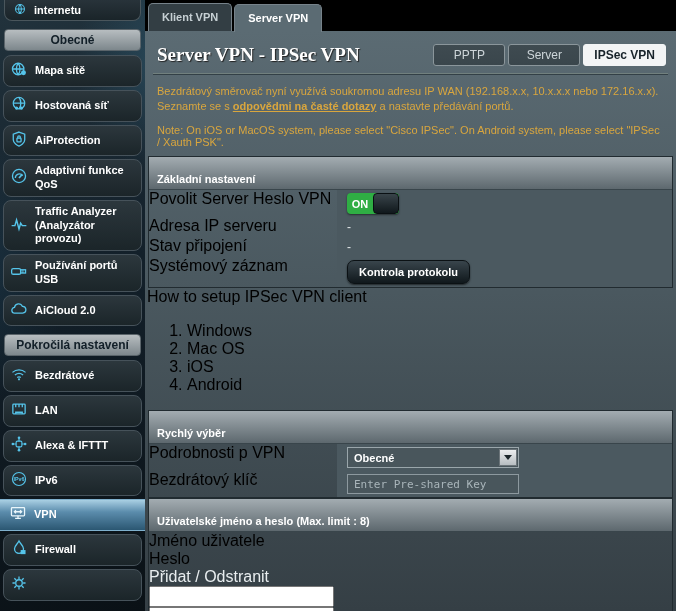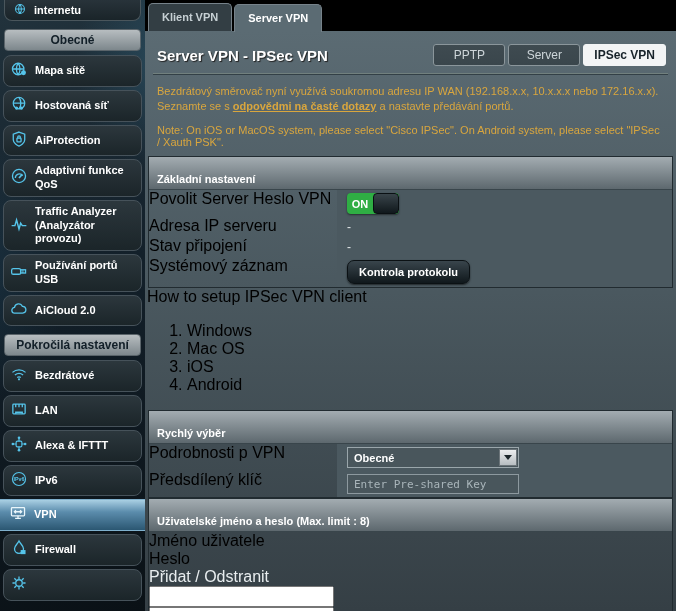--- a/index.html
+++ b/index.html
@@ -51,21 +51,21 @@
     font-size:11px; font-weight:bold; color:#fff; cursor:pointer;
     padding:7px 13px 8px 13px; border:1px solid #76828a; border-bottom:none;
     border-radius:5px 5px 0 0; background:#333e44; color:#c7d0d4;
   }
   .tab.active { background:#5b6b73; color:#fff; position:relative; top:1px; }
   .panel {
     flex:1; overflow:hidden; padding:0 2px 0 2px;
     background:linear-gradient(#5b6b73 0%, #4a585f 45%, #353f45 100%);
   }
   .title-row { display:flex; justify-content:space-between; align-items:center; padding:13px 8px 7px 10px; }
-  .page-title { color:#fff; font-weight:bold; font-size:15px; text-shadow:1px 1px 1px #222; }
+  .page-title { color:#fff; font-weight:bold; font-size:19px; text-shadow:1px 1px 1px #222;font-family:Liberation Serif, serif; }
   .proto-group { display:flex; gap:3px; }
   .proto-btn {
     min-width:72px; text-align:center; font-size:12px; cursor:pointer;
     padding:3px 10px; border:1px solid #8b969b; border-radius:3px;
     background:linear-gradient(#46525745,#3a464c); background-color:#3c484e;
     color:#cdd5d9;
   }
   .proto-btn.selected { background:#f2f4f5; color:#17232a; font-weight:bold; border-color:#f2f4f5; }
   .title-sep { border-bottom:1px solid #71807e; margin:0 6px 8px 6px; box-shadow:0 1px 0 #334046; }
   .notice { color:#d9a63e; font-size:11px; line-height:15px; padding:2px 10px 0 10px; }
@@ -328,21 +328,21 @@
         <div class="value-cell">
           <div class="select-box">
             <span class="sel-label">Obecné</span>
             <span class="arrow-btn">
                 <span class="tri"></span>
               </span>
           </div>
         </div>
       </div>
       <div class="row">
-        <div class="label-cell">Předsdílený klíč</div>
+        <div class="label-cell">Bezdrátový klíč</div>
         <div class="value-cell">
           <input class="psk-input" type="text" placeholder="Enter Pre-shared Key" style="">
         </div>
       </div>
     </div>
 
     <div class="gap8"></div>
 
     <div class="tbl">
       <div class="section-header">Uživatelské jméno a heslo (Max. limit : 8)</div>

